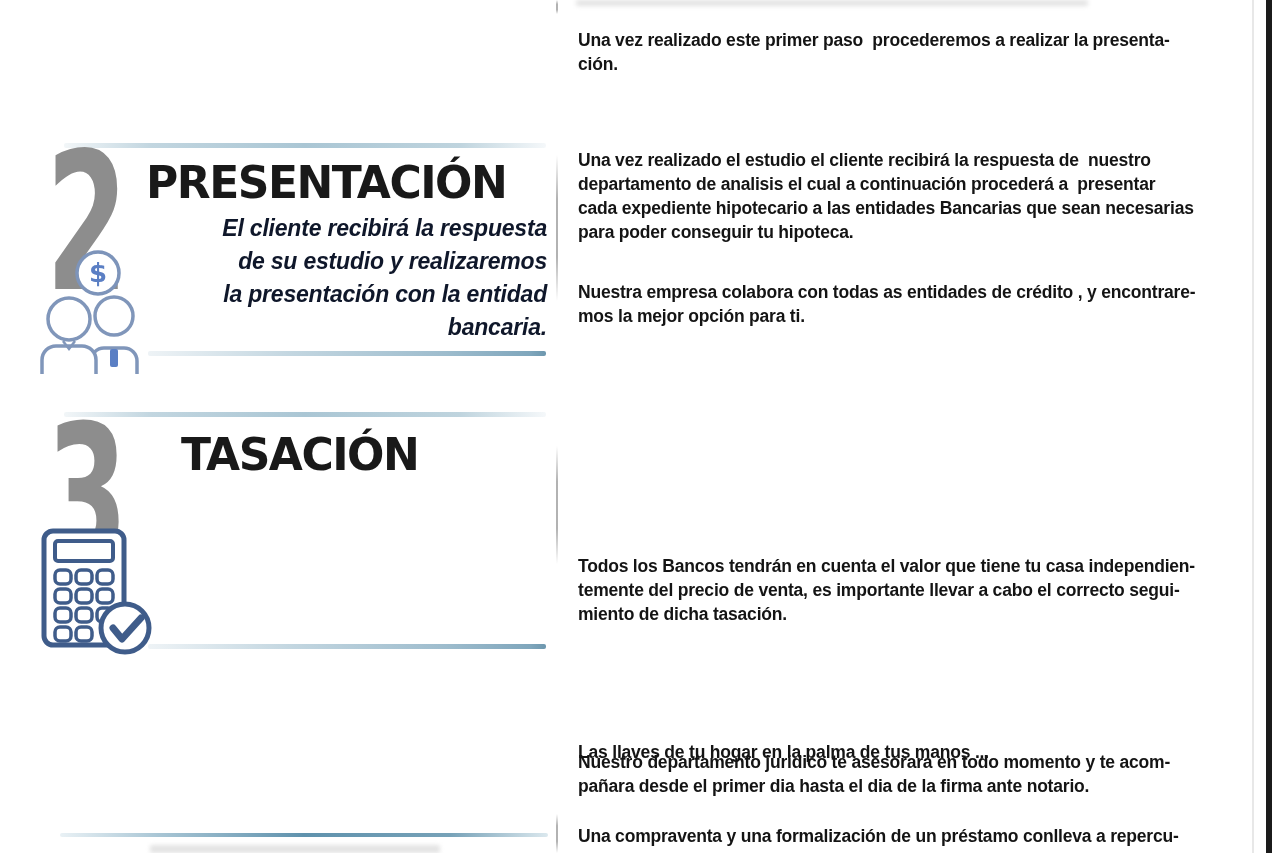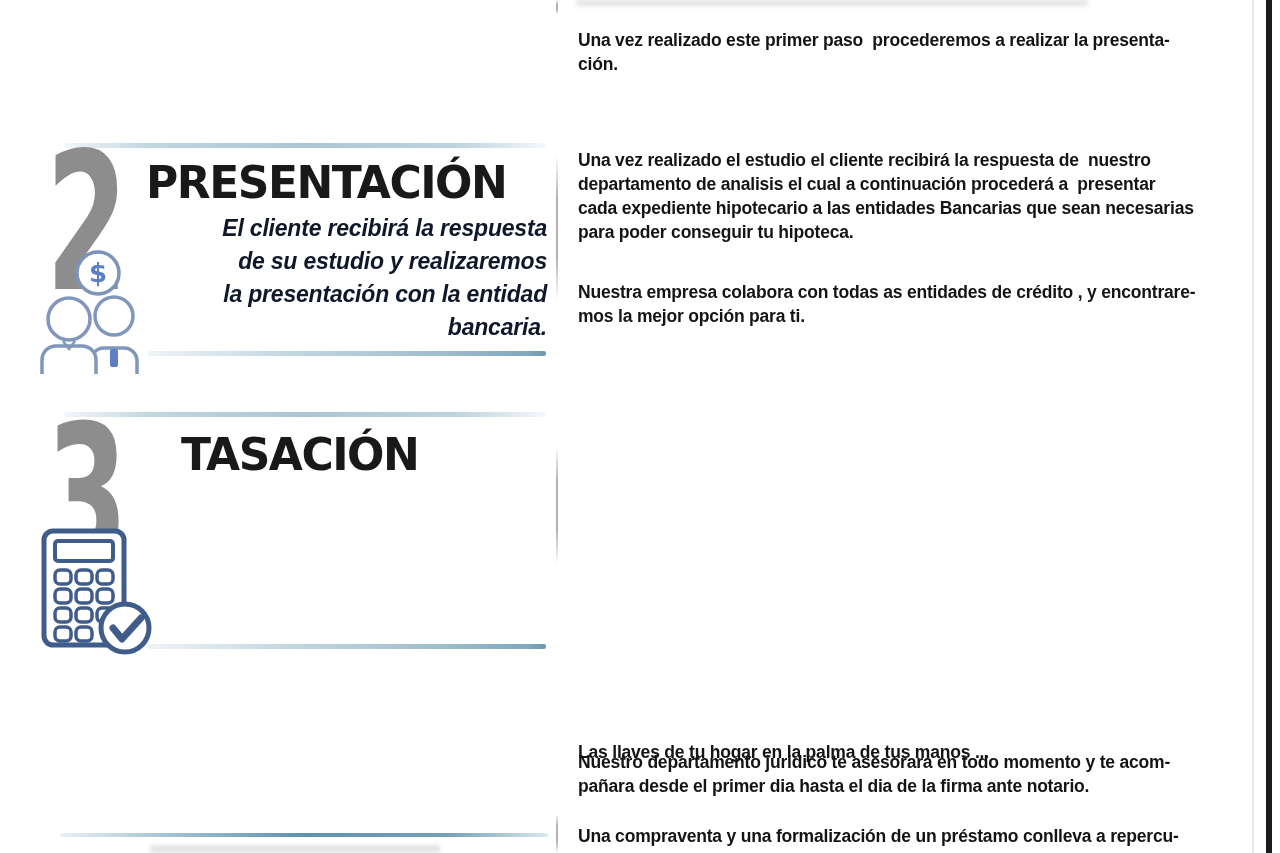--- a/index.html
+++ b/index.html
@@ -76,20 +76,23 @@
   <div class="abs body-par" style="top:28px;">Una vez realizado este primer paso  procederemos a realizar la presenta-
 ción.</div>
 
   <div class="abs body-par" style="top:148px;">Una vez realizado el estudio el cliente recibirá la respuesta de  nuestro
 departamento de analisis el cual a continuación procederá a  presentar
 cada expediente hipotecario a las entidades Bancarias que sean necesarias
 para poder conseguir tu hipoteca.</div>
   <div class="abs body-par" style="top:280px;">Nuestra empresa colabora con todas as entidades de crédito , y encontrare-
 mos la mejor opción para ti.</div>
 
+  <div class="abs body-par" style="top:554px;">Todos los Bancos tendrán en cuenta el valor que tiene tu casa independien-
+temente del precio de venta, es importante llevar a cabo el correcto segui-
+miento de dicha tasación.</div>
 
   <div class="abs body-par" style="top:740px;">Las llaves de tu hogar en la palma de tus manos ...</div>
   <div class="abs body-par" style="top:750px;">Nuestro departamento juridico te asesorara en todo momento y te acom-
 pañara desde el primer dia hasta el dia de la firma ante notario.</div>
   <div class="abs body-par" style="top:824px;">Una compraventa y una formalización de un préstamo conlleva a repercu-</div>
 
   <div class="abs rule-top" style="left:64px; top:143px; width:482px;"></div>
 
   <div class="abs step-number" style="left:46px; top:150px;">2</div>
   <div class="abs step-title" style="left:146px; top:157px;">PRESENTACIÓN</div>

